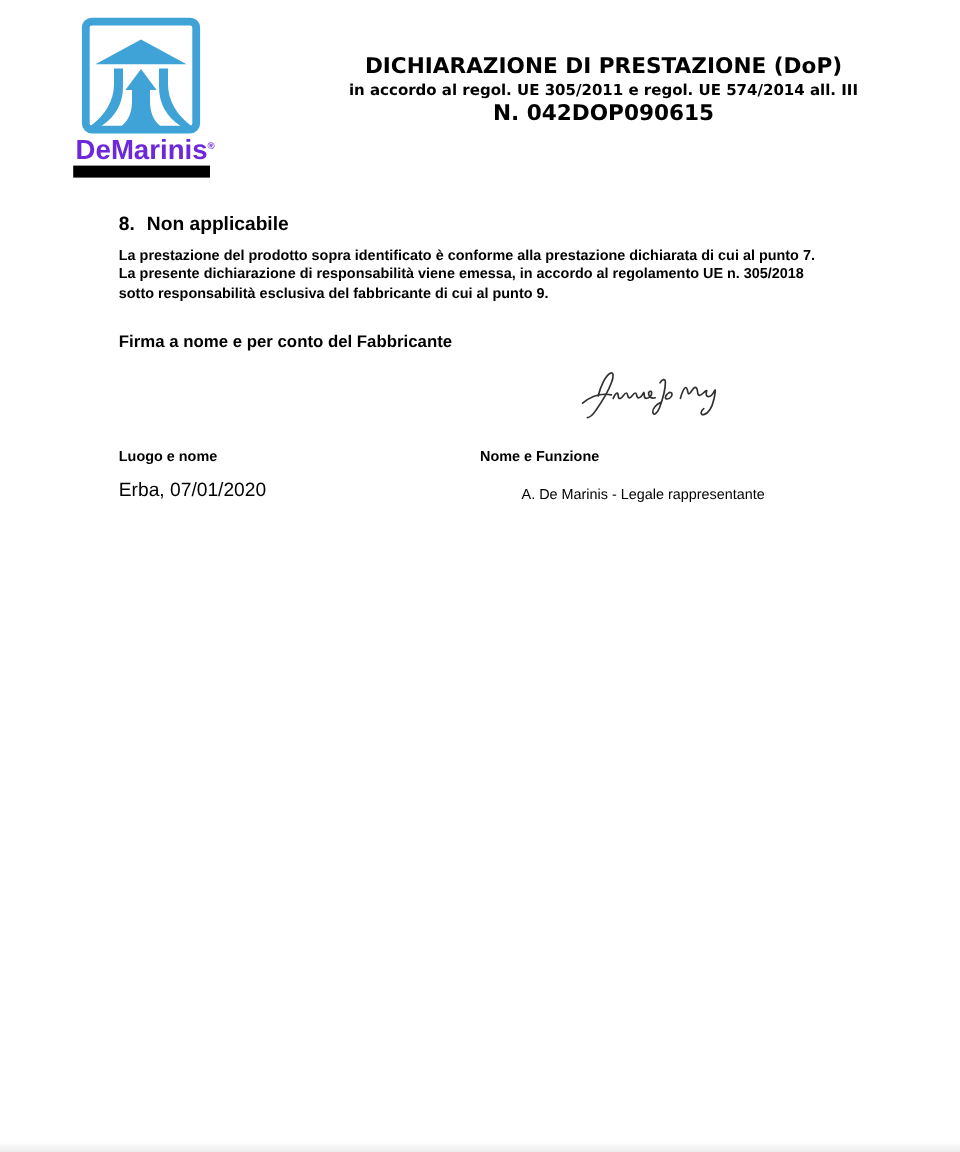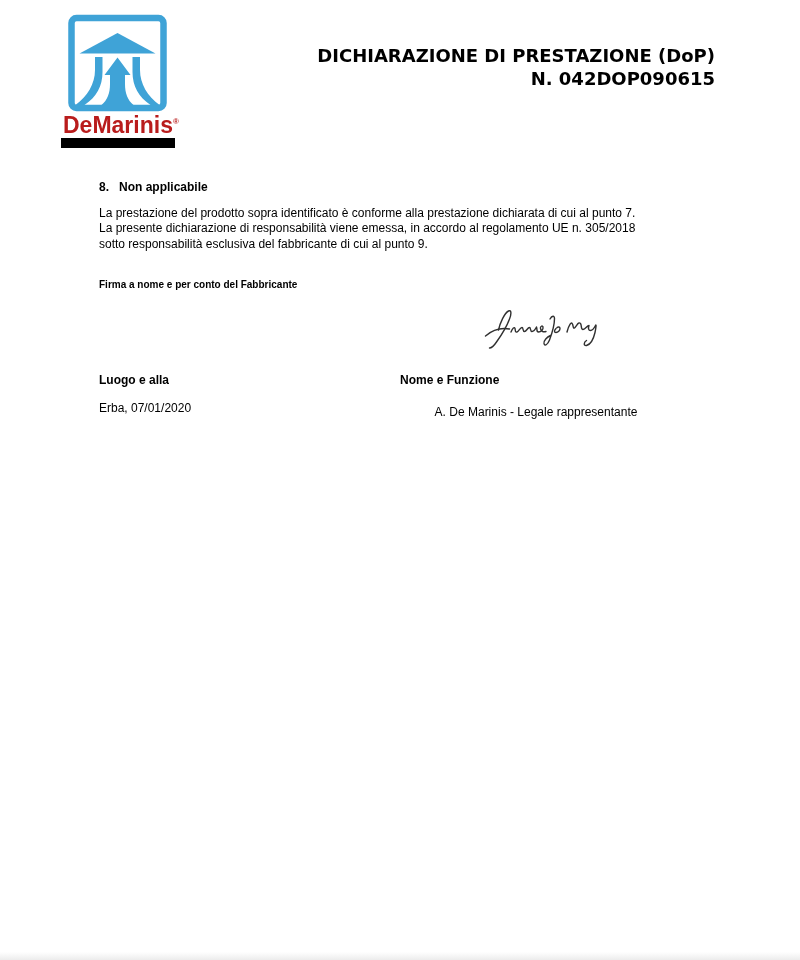--- a/index.html
+++ b/index.html
@@ -7,64 +7,64 @@
     position:relative; width:800px; height:960px; margin:0 auto;
     background:#ffffff; overflow:hidden; color:#000;
     font-family:"Liberation Sans", sans-serif;
   }
 
   
   .logo-mark { position:absolute; left:67px; top:14px; width:101px; height:98px; }
   .wordmark {
     position:absolute; left:63px; top:109px; width:116px;
     font-weight:bold; font-size:23px; line-height:26px; letter-spacing:0px;
-    color:#b91c1c; white-space:nowrap;
+    color:#6d28d9; white-space:nowrap;
   }
   .wordmark sup { font-size:8px; vertical-align:super; }
   .logo-bar { position:absolute; left:61px; top:138px; width:114px; height:10px; background:#000; }
 
   
   .header {
-    position:absolute; top:45px; right:85px; text-align:right;
+    position:absolute; top:45px; right:85px; text-align:center;
     font-family:"DejaVu Sans", sans-serif; font-weight:bold; white-space:nowrap;
   }
   .title      { font-size:18px;   line-height:22px; }
   .subtitle   { font-size:12.5px; line-height:16px; }
   .doc-number { font-size:18px; line-height:21px; margin-top:1px; }
 
   
   .item8 {
     position:absolute; left:99px; top:180px;
-    font-weight:bold; font-size:12px; line-height:15px; white-space:nowrap;
+    font-weight:bold; font-size:16px; line-height:15px; white-space:nowrap;
   }
   .item8 .num { display:inline-block; margin-right:10px; }
 
   .paragraph {
     position:absolute; left:99px; top:206px;
-    font-weight:normal; font-size:12px; line-height:15.4px; white-space:nowrap;
+    font-weight:bold; font-size:12px; line-height:15.4px; white-space:nowrap;
   }
 
   .firma-caption {
     position:absolute; left:99px; top:277px;
-    font-weight:bold; font-size:10px; line-height:15px; white-space:nowrap;
+    font-weight:bold; font-size:14px; line-height:15px; white-space:nowrap;
   }
 
   .signature-svg { position:absolute; left:481px; top:301px; width:124px; height:52px; }
 
   .label-place {
     position:absolute; left:99px; top:373px;
     font-weight:bold; font-size:12px; line-height:15px; white-space:nowrap;
   }
   .label-name {
     position:absolute; left:400px; top:373px; width:272px; 
     font-weight:bold; font-size:12px; line-height:15px; white-space:nowrap;
   }
   .value-place {
     position:absolute; left:99px; top:401px;
-    font-size:12px; line-height:15px; white-space:nowrap;
+    font-size:16px; line-height:15px; white-space:nowrap;
   }
   .value-name {
     position:absolute; left:400px; top:405px; width:272px; text-align:center;
     font-size:12px; line-height:15px; white-space:nowrap;
   }
 
   .page-bottom-edge {
     position:absolute; left:0; bottom:0; width:100%; height:8px;
     background:linear-gradient(#ffffff, #ececec);
   }
@@ -79,20 +79,21 @@
     <path d="M50,19 L88,39.5 L12,39.5 Z" fill="#3FA3D7"></path>
     <path d="M27.5,43 L35,43 L35,58 C35,72 29,83 17,91 L8,91 C20,82 27.5,70 27.5,56 Z" fill="#3FA3D7"></path>
     <path d="M72.5,43 L65,43 L65,58 C65,72 71,83 83,91 L92,91 C80,82 72.5,70 72.5,56 Z" fill="#3FA3D7"></path>
     <path d="M50,43.5 L63,61 L57.5,61 L57.5,70 C57.5,79 60,86 66,91 L34,91 C40,86 42.5,79 42.5,70 L42.5,61 L37,61 Z" fill="#3FA3D7"></path>
   </svg>
   <div class="wordmark"><span>DeMarinis</span><sup>®</sup></div>
   <div class="logo-bar"></div>
 
   <div class="header">
     <div class="title">DICHIARAZIONE DI PRESTAZIONE (DoP)</div>
+    <div class="subtitle">in accordo al regol. UE 305/2011 e regol. UE 574/2014 all. III</div>
     <div class="doc-number">N. 042DOP090615</div>
   </div>
 
   <div class="item8">
     <span class="num">8.</span><span>Non applicabile</span>
   </div>
 
   <div class="paragraph">
     <div>La prestazione del prodotto sopra identificato è conforme alla prestazione dichiarata di cui al punto 7.</div>
     <div>La presente dichiarazione di responsabilità viene emessa, in accordo al regolamento UE n. 305/2018</div>
@@ -103,19 +104,19 @@
 
   <svg class="signature-svg" viewBox="0 0 124 52" xmlns="http://www.w3.org/2000/svg" fill="none" stroke-width="1.4" stroke-linecap="round" stroke-linejoin="round" stroke="#303030">
     <path d="M17.5,29 C19,22 23.5,12 27.5,10 C30.5,8.5 30.5,13 28.5,18 C25.5,26 20.5,34 15.5,41 C13.5,44 10.5,47 8.5,47"></path>
     <path d="M4.5,35 C12,28.5 20,26.5 28.5,28"></path>
     <path d="M30,31 C31.5,27 33.5,25.5 34,27.5 C34.5,29.5 34,31.5 36,31 C38,30.5 39,26.5 41,26.5 C42.5,26.5 41.5,30.5 43.5,30.5 C45.5,30.5 46.5,26.5 48.5,26.5 C50,26.5 49,30.5 51,30.5 C53,30.5 54.5,28 55.5,26 C56.5,28 55,31 57.5,31 C60,31 62.5,28.5 62,26 C61.5,24 59,25.5 59.5,27.5 C60,30 62,31.5 65,30.5"></path>
     <path d="M69,18 C71,14.5 73.5,14.5 73.5,17.5 C73.5,22.5 71.5,31 68.5,39 C66.5,44 63.5,45.5 63,42.5 C62.5,39.5 66,36 69.5,34.5"></path>
     <path d="M75,27.5 C73,29.5 73,31.5 75,31.5 C77,31.5 79,29.5 79,27.5 C79,25.8 77.2,25.6 76,26.6"></path>
     <path d="M86,31 C88,23.5 90.5,20 91.5,23 C92.5,25.5 92,28.5 94,26.5 C96.5,23.5 97.5,20.5 99.5,22.5 C101,24.5 99.5,28.5 102,28.5 C104.5,28.5 106,24.5 108,24.5 C107,27.5 107.5,29.5 109.5,29.5 C111.5,29.5 113.5,26.5 114.5,24.5 C115.5,22.5 115,27 114,31.5 C112.5,38 109.5,43.5 105.5,44.5 C102.5,45 102.5,41.5 105.5,39.5"></path>
   </svg>
 
-  <div class="label-place">Luogo e alla</div>
+  <div class="label-place">Luogo e nome</div>
   <div class="label-name">Nome e Funzione</div>
   <div class="value-place">Erba, 07/01/2020</div>
   <div class="value-name">A. De Marinis - Legale rappresentante</div>
 
   <div class="page-bottom-edge"></div>
 </div>
 
 </body></html>

